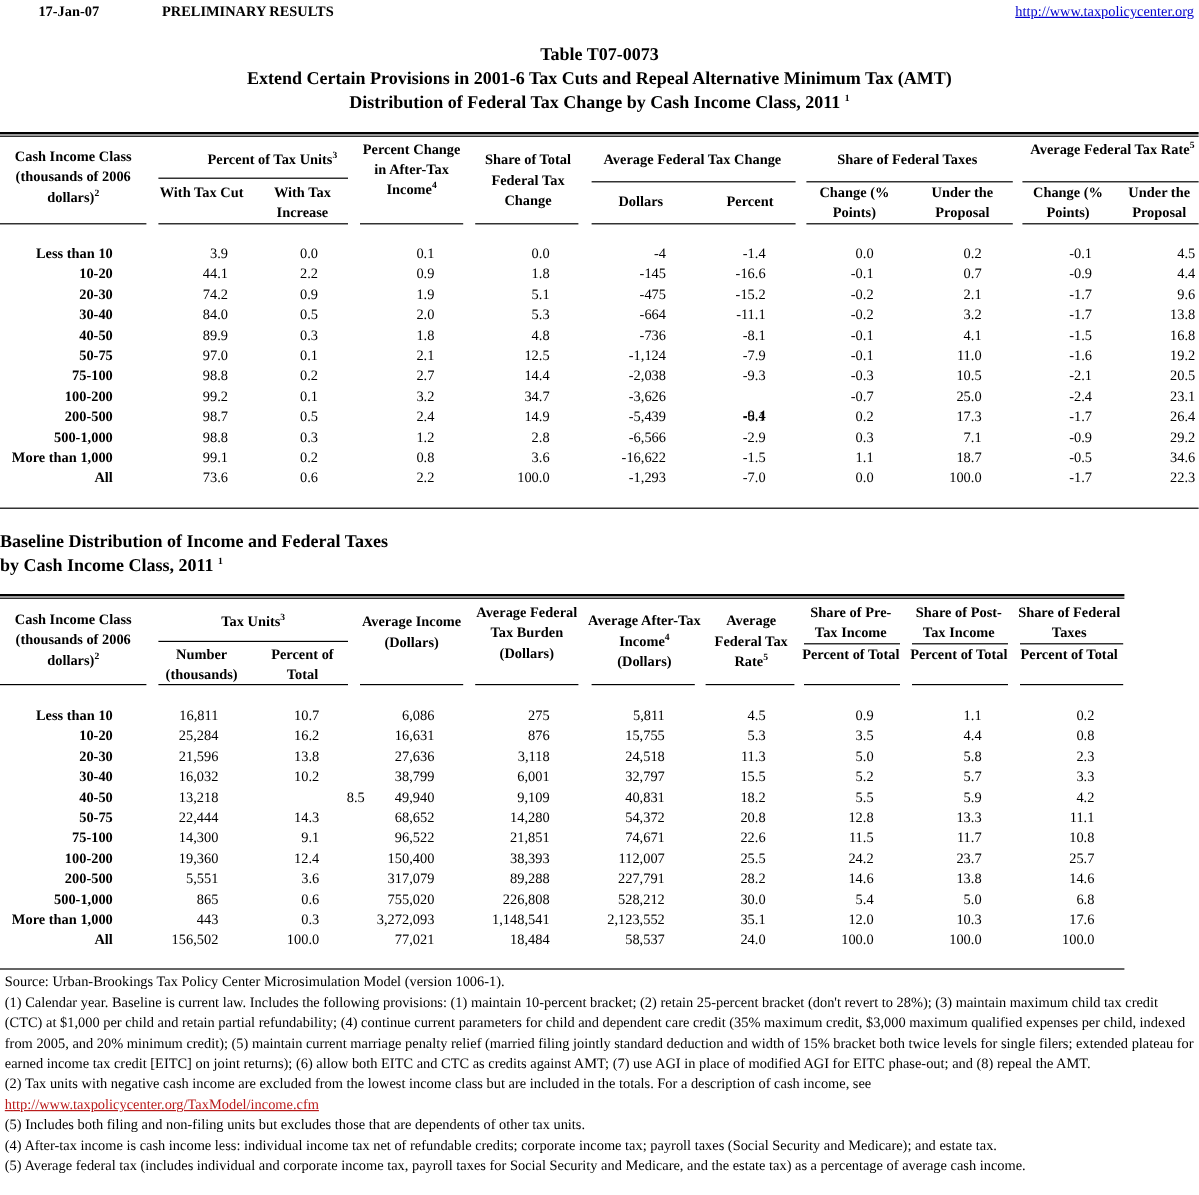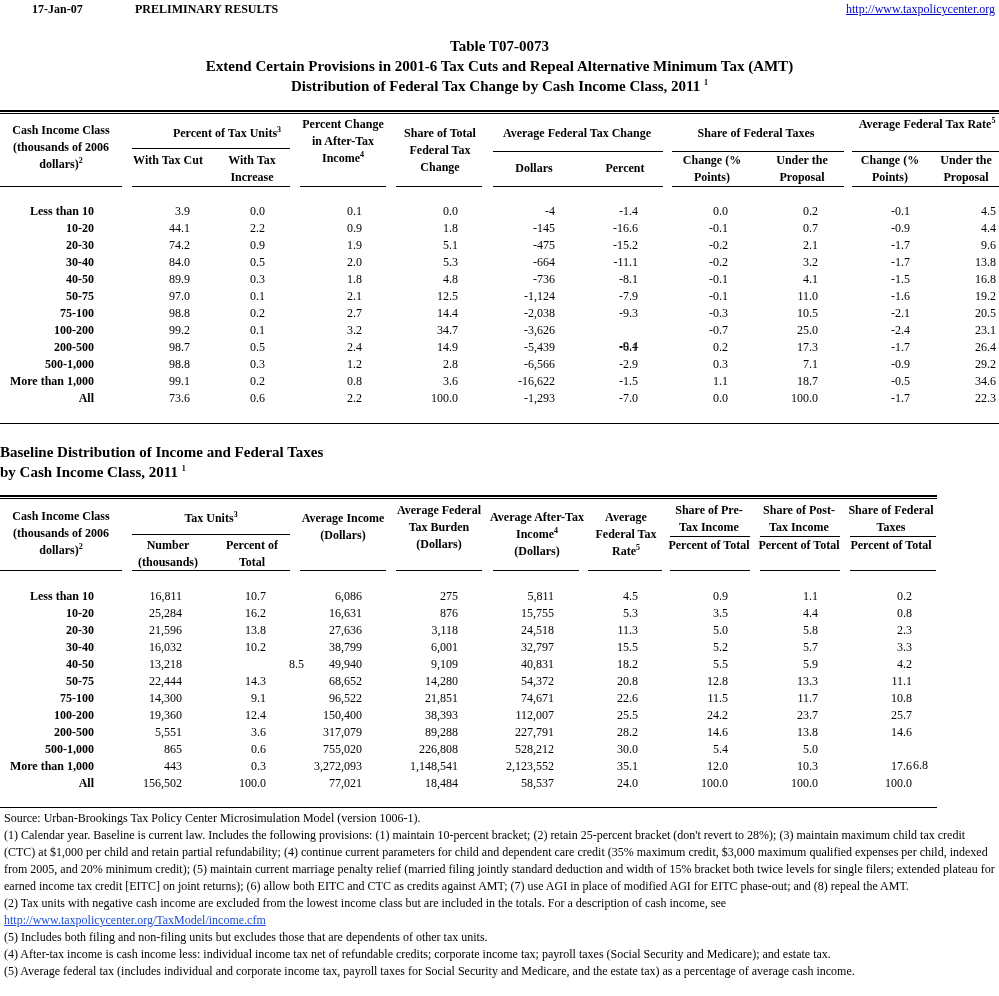--- a/index.html
+++ b/index.html
@@ -16,21 +16,21 @@
   .dbl { left: 0; height: 4px; border-top: 2px solid #000; border-bottom: 1px solid #000; box-sizing: border-box; }
   .hr { left: 0; height: 0; border-top: 1px solid #000; }
   sup { font-size: 8px; vertical-align: super; line-height: 0; }
   .hcell { font-weight: bold; font-size: 12px; text-align: center; line-height: 17px; }
   .uline { height: 0; border-top: 1px solid #000; }
   .row { left: 0; height: 17px; line-height: 17px; font-size: 12px; }
   .cell { position: absolute; top: 0; text-align: right; white-space: nowrap; }
   .rlabel { font-weight: bold; }
   .notes { left: 4px; width: 992px; font-size: 12px; line-height: 17px; }
   .notes p { margin: 0; }
-  .link { color: #1d4ed8; text-decoration: underline; cursor: pointer; }
+  .link { color: #b91c1c; text-decoration: underline; cursor: pointer; }
 </style>
 </head>
 <body>
 
 <div class="abs topbar" style="left:32px;">17-Jan-07</div>
 <div class="abs topbar" style="left:135px;">PRELIMINARY RESULTS</div>
 <div class="abs toplink">http://www.taxpolicycenter.org</div>
 
 <div class="abs title-block" style="top:36px;">
   <div>Table T07-0073</div>
@@ -393,21 +393,21 @@
     <div class="abs row" style="top: 741px; width: 999px;">
       <div class="cell rlabel" style="right: 905px;">500-1,000</div>
       <div class="cell" style="right: 817px;">865</div>
       <div class="cell" style="right: 733px;">0.6</div>
       <div class="cell" style="right: 637px;">755,020</div>
       <div class="cell" style="right: 541px;">226,808</div>
       <div class="cell" style="right: 445px;">528,212</div>
       <div class="cell" style="right: 361px;">30.0</div>
       <div class="cell" style="right: 271px;">5.4</div>
       <div class="cell" style="right: 181px;">5.0</div>
-      <div class="cell" style="right: 71px; margin-top: 16px;">6.8</div>
+      <div class="cell" style="right: 87px;">6.8</div>
     </div>
     <div class="abs row" style="top: 758px; width: 999px;">
       <div class="cell rlabel" style="right: 905px;">More than 1,000</div>
       <div class="cell" style="right: 817px;">443</div>
       <div class="cell" style="right: 733px;">0.3</div>
       <div class="cell" style="right: 637px;">3,272,093</div>
       <div class="cell" style="right: 541px;">1,148,541</div>
       <div class="cell" style="right: 445px;">2,123,552</div>
       <div class="cell" style="right: 361px;">35.1</div>
       <div class="cell" style="right: 271px;">12.0</div>

